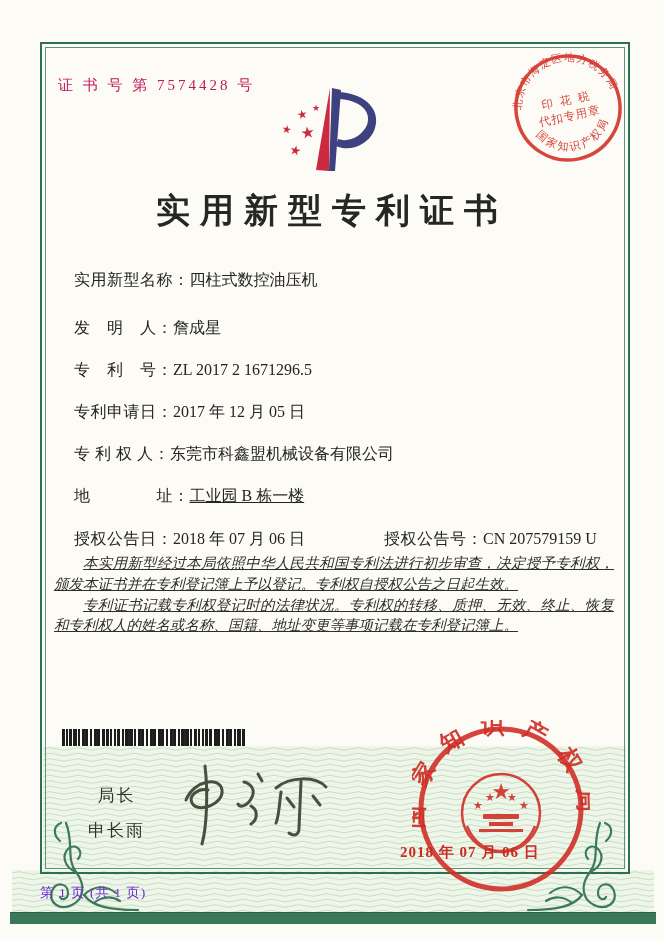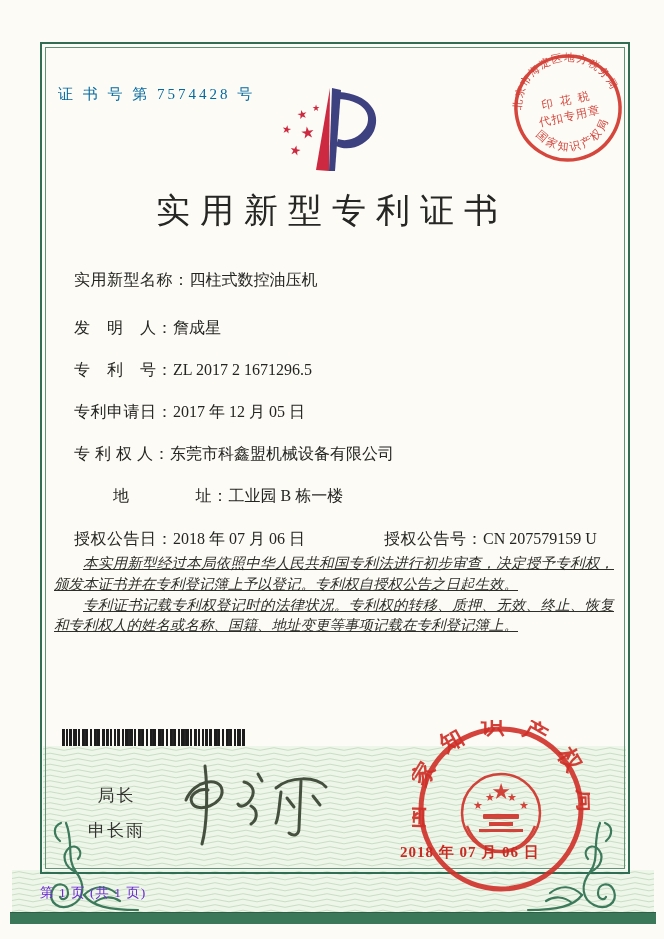--- a/index.html
+++ b/index.html
@@ -2,32 +2,32 @@
 <html><head>
 <meta charset="utf-8">
 <style>
   html,body{margin:0;padding:0;background:#e9e9e9;}
   .page{position:relative;width:664px;height:939px;background:#fcfbf5;overflow:hidden;
         font-family:"Liberation Serif","DejaVu Serif",serif;color:#2b2b28;}
   
   .frame{position:absolute;left:40px;top:42px;width:586px;height:828px;
          border:2px solid #2f6e52;pointer-events:none;}
   .frame-inner{position:absolute;inset:3px;border:1px solid #5d9478;}
-  .cert-no{position:absolute;left:58px;top:85px;font-size:15px;letter-spacing:3px;color:#0369a1;}
+  .cert-no{position:absolute;left:58px;top:76px;font-size:15px;letter-spacing:3px;color:#be185d;}
   .logo{position:absolute;left:266px;top:78px;width:132px;height:106px;}
   .tax-stamp{position:absolute;left:506px;top:46px;width:124px;height:124px;transform:rotate(-12deg);opacity:.92;}
   .title{position:absolute;left:0;top:188px;width:100%;text-align:center;font-size:34px;
-         font-weight:400;letter-spacing:10px;color:#262624;}
+         font-weight:700;letter-spacing:10px;color:#262624;}
   .rows{position:absolute;left:58px;top:0;width:556px;font-size:16px;color:#242422;}
   .row{position:absolute;left:16px;white-space:nowrap;}
   .row .lbl{letter-spacing:.5px;}
   .r1{top:270px}.r2{top:318px}.r3{top:360px}.r4{top:402px}.r5{top:444px}.r6{top:486px}.r7{top:529px;width:556px;}
   .addr{white-space:normal;}
-  .addr .addr-grid{display:inline-flex;vertical-align:top;margin-left:39px;}
-  .addr .val2{display:block;}
+  .addr .addr-grid{display:inline-flex;vertical-align:top;}
+  .addr .val2{display:block;text-decoration:underline;}
   .grant-no{position:absolute;left:310px;top:0;}
   .body-text{position:absolute;left:54px;top:553px;width:560px;font-size:14.5px;line-height:20.8px;
              text-align:justify;font-style:italic;color:#2e2e2a;text-decoration:underline;}
   .body-text p{margin:0;text-indent:2em;}
   .barcode{position:absolute;left:62px;top:729px;width:184px;height:17px;background-color:#fbfaf4;
     background-image:
       repeating-linear-gradient(90deg,#1c1c1c 0 2px,rgba(0,0,0,0) 2px 4px),
       repeating-linear-gradient(90deg,#1c1c1c 0 1px,rgba(0,0,0,0) 1px 7px),
       repeating-linear-gradient(90deg,#242424 0 3px,rgba(0,0,0,0) 3px 11px);}
   .waves{position:absolute;background:#eef5e9;}

